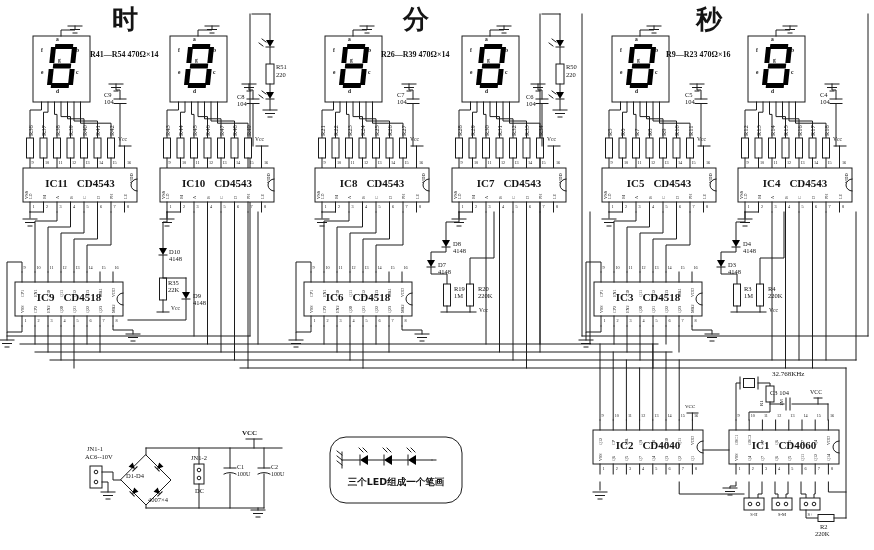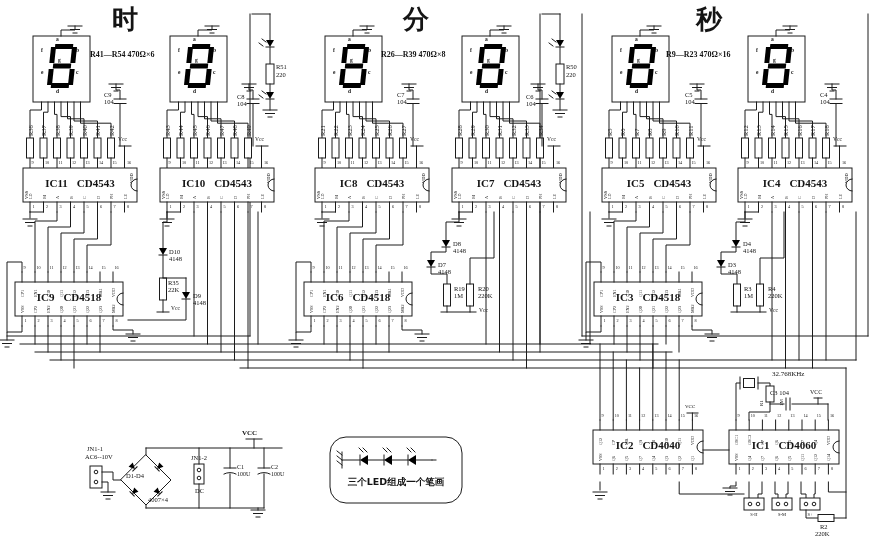--- a/index.html
+++ b/index.html
@@ -1407,16 +1407,16 @@
     <div class="lab rot" style="left: 759px; top: 406px; font-size: 5px;">R1</div>
     <div class="lab rot" style="left: 779px; top: 406px; font-size: 5px;">1M</div>
     <div class="lab ctr" style="left: 744px; top: 512.5px; font-size: 4.5px; width: 20px;">S-H</div>
     <div class="lab ctr" style="left: 772px; top: 512.5px; font-size: 4.5px; width: 20px;">S-M</div>
     <div class="lab ctr" style="left: 800px; top: 512.5px; font-size: 4.5px; width: 20px;">S+</div>
     <div class="lab" style="left: 820px; top: 523.5px; font-size: 6.5px;">R2</div>
     <div class="lab" style="left: 815px; top: 530.5px; font-size: 6.5px;">220K</div>
     <div class="lab cjk" style="left: 112px; top: 6px; font-size: 26px;">时</div>
     <div class="lab cjk" style="left: 403px; top: 6px; font-size: 26px;">分</div>
     <div class="lab cjk" style="left: 696px; top: 6px; font-size: 26px;">秒</div>
-    <div class="lab bold" style="left: 90px; top: 51px; font-size: 8px;">R41—R54  470Ω×6</div>
-    <div class="lab bold" style="left: 381px; top: 51px; font-size: 8px;">R26—R39  470Ω×8</div>
+    <div class="lab bold" style="left: 90px; top: 51px; font-size: 8px;">R41—R54  470Ω×14</div>
+    <div class="lab bold" style="left: 381px; top: 51px; font-size: 8px;">R26—R39  470Ω×14</div>
     <div class="lab bold" style="left: 666px; top: 51px; font-size: 8px;">R9—R23  470Ω×16</div>
   </div>
 
 </body></html>

